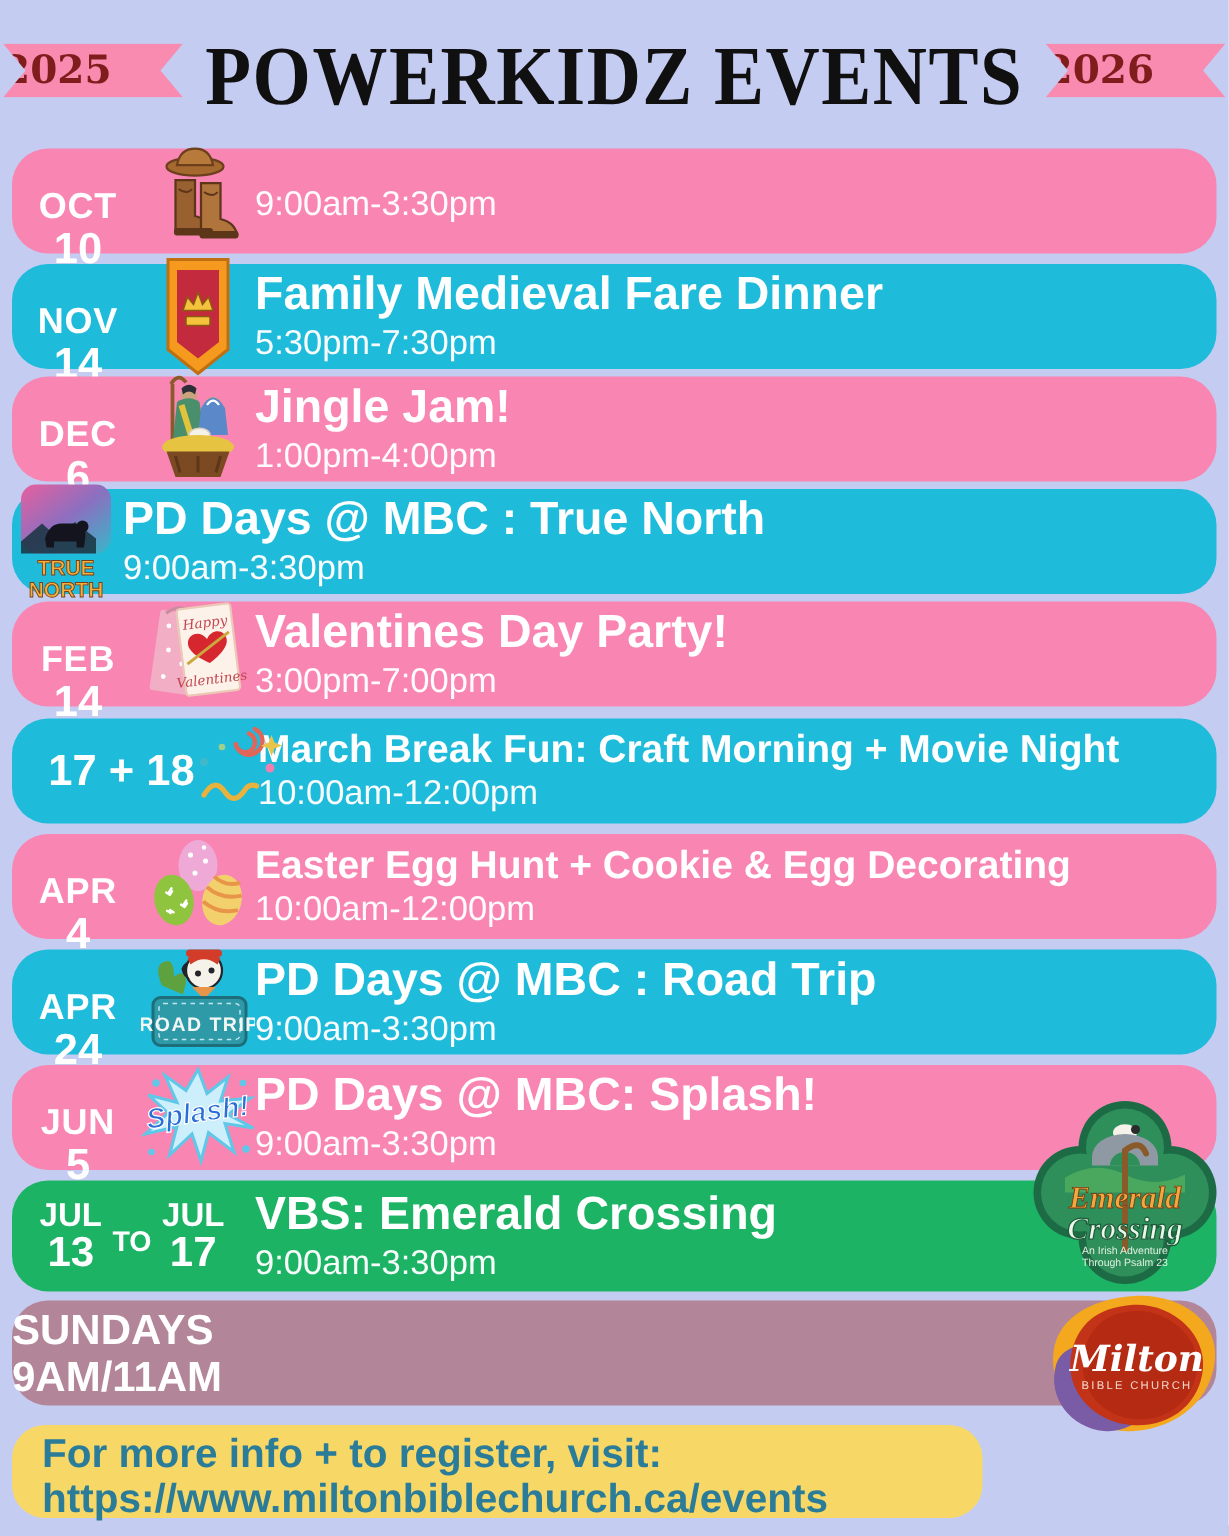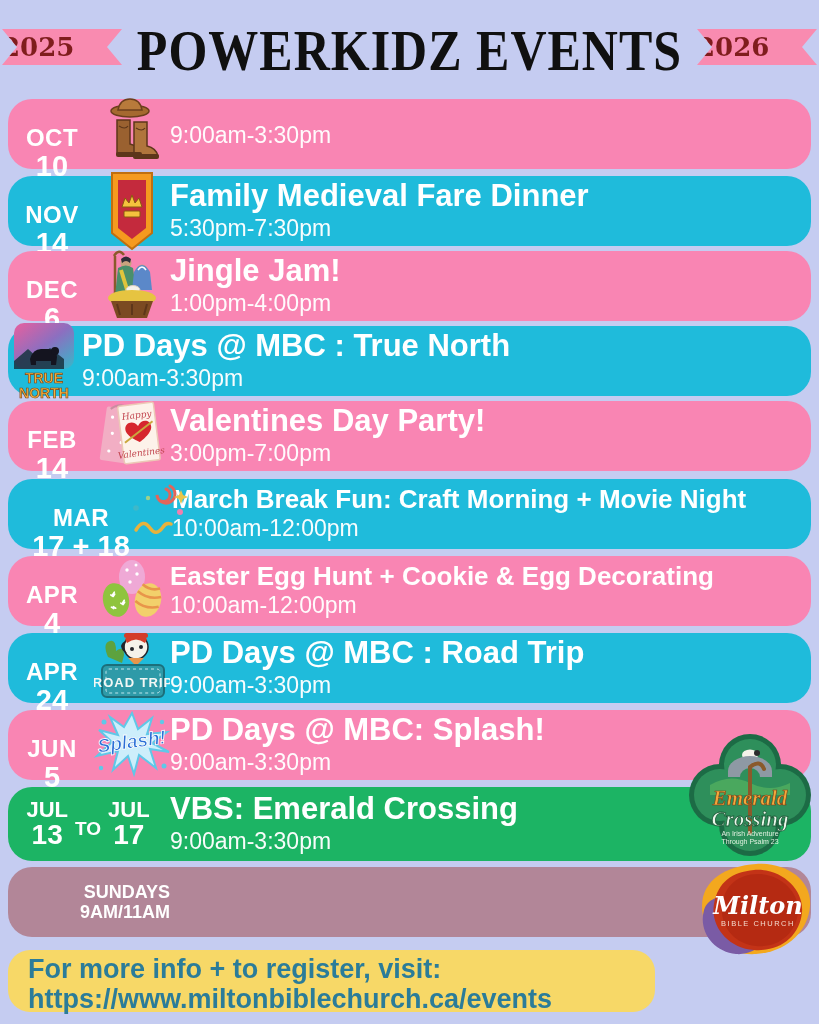--- a/index.html
+++ b/index.html
@@ -36,21 +36,21 @@
 
   
   .jul-dates{width:160px;flex:0 0 auto;display:flex;align-items:center;justify-content:center;}
   .jul-dates .stack{text-align:center;line-height:1.02;}
   .jul-dates .stack .month{font-size:22px;font-weight:700;}
   .jul-dates .stack .day{font-size:28px;font-weight:700;}
   .jul-dates .to{font-size:19px;font-weight:700;margin:10px 7px 0 7px;}
 
   
   .sun-label{width:162px;flex:0 0 auto;box-sizing:border-box;
-             line-height:1.12;font-size:18px;font-weight:700;text-align:right;}
+             line-height:1.12;font-size:28px;font-weight:700;}
   .powerkidz-title{font-size:34px;font-weight:700;}
 
   
   .footer{position:absolute;left:8px;top:950px;width:647px;height:62px;border-radius:22px;
           background:#F7D867;color:#2B7C99;padding:5px 0 0 20px;box-sizing:border-box;z-index:2;}
   .footer div{font-size:27px;font-weight:700;line-height:1.1;}
 
   
   .emerald-badge{position:absolute;left:684px;top:729px;z-index:6;}
   .mbc-logo{position:absolute;left:694px;top:862px;z-index:6;}
@@ -186,21 +186,20 @@
       </svg>
     </div>
     <div class="txt">
       <div class="title">Valentines Day Party!</div>
       <div class="time">3:00pm-7:00pm</div>
     </div>
   </div>
 
   <div class="row teal" style="top:479px">
     <div class="date wide">
-      <div class="month">MAR</div>
       <div class="day">17 + 18</div>
     </div>
     <div class="icon-slot narrow">
       <svg width="60" height="72" viewBox="0 0 60 72">
         <path d="M42,8 a9,9 0 1 1 -13,9 a6.5,6.5 0 1 0 9,-6" stroke="#e2655a" stroke-width="3" fill="none" stroke-linecap="round"></path>
         <path d="M8,52 q7,-12 14,-2 q6,9 13,-1 q3,-5 8,-3" stroke="#e8b23c" stroke-width="3.5" fill="none" stroke-linecap="round"></path>
         <circle cx="8" cy="30" r="2.8" fill="#3fb8c9"></circle>
         <circle cx="52" cy="34" r="3" fill="#ef7fae"></circle>
         <circle cx="20" cy="20" r="2.2" fill="#9fd08a"></circle>
         <path d="M53,12 l2,5 5,2 -5,2 -2,5 -2,-5 -5,-2 5,-2 z" fill="#e8c54a"></path>

